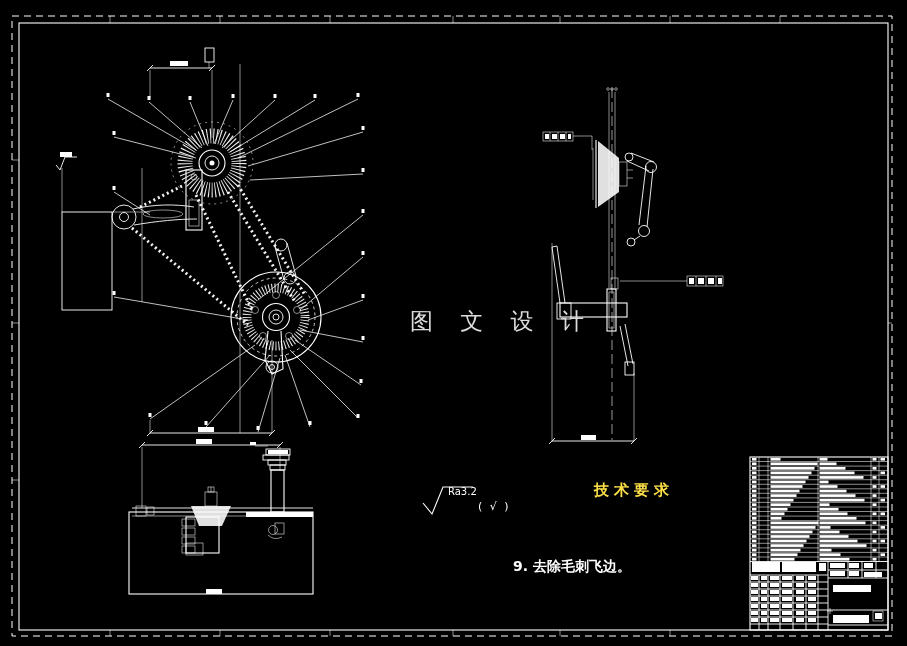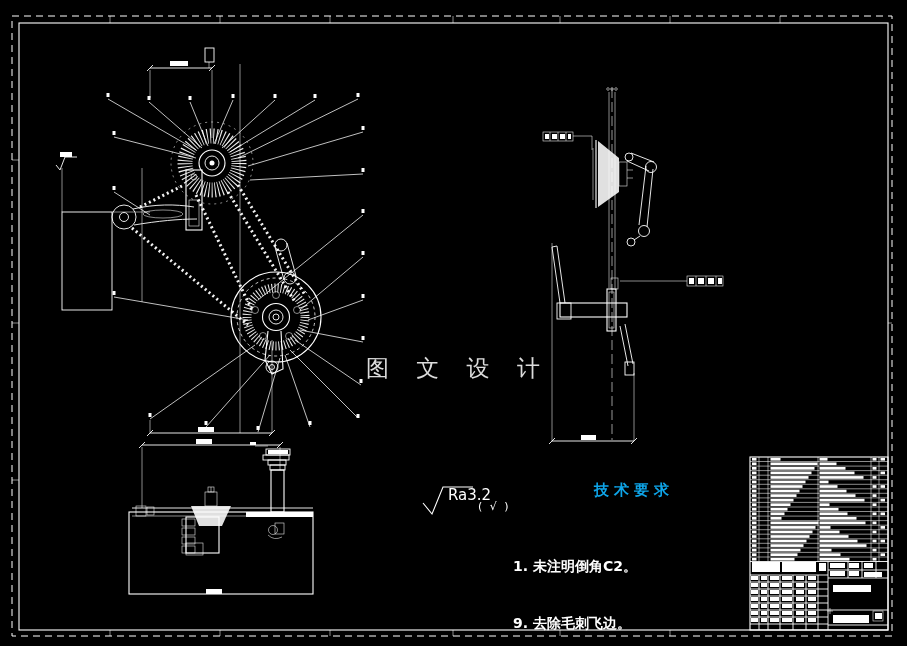--- a/index.html
+++ b/index.html
@@ -12,24 +12,24 @@
   .dashout{stroke-dasharray:7 5;stroke-width:1;}
   .cl{stroke-width:.7;stroke-dasharray:10 4;opacity:.85;}
   .d33{stroke-dasharray:3 3;stroke-width:.8;}
   .halo{stroke-width:1;stroke-dasharray:2 4;opacity:.55;}
   .dr1{stroke-width:15;stroke-dasharray:1 2.2;opacity:.92;}
   .dr2{stroke-width:9;stroke-dasharray:1 2;opacity:.9;}
   .chain{stroke-width:3;stroke-dasharray:2 3;opacity:.95;}
   .fillw{fill:#fff;stroke:none;}
   .fillw88{fill:#fff;stroke:none;opacity:.88;}
   .txt{position:absolute;white-space:pre;}
-  .watermark{left:366px;top:306px;font-size:23px;letter-spacing:10px;color:#dcdcdc;margin-top:47px;}
-  .tech-title{left:594px;top:481px;font-size:15px;font-weight:bold;letter-spacing:5px;color:#0ea5e9;}
+  .watermark{left:410px;top:306px;font-size:23px;letter-spacing:10px;color:#dcdcdc;}
+  .tech-title{left:594px;top:481px;font-size:15px;font-weight:bold;letter-spacing:5px;color:#fde047;}
   .tech-notes{left:513px;top:519px;font-size:14px;font-weight:bold;line-height:19px;color:#fff;}
-  .ra-label{left:448px;top:486px;font-size:15px;color:#fff;}
+  .ra-label{left:448px;top:486px;font-size:10px;color:#fff;}
   .ra-extra{left:478px;top:500px;font-size:11px;letter-spacing:2px;color:#fff;}
 </style>
 </head>
 <body>
 
 <div class="sheet">
 
 <svg width="907" height="646" viewBox="0 0 907 646">
 
   <g>
@@ -397,21 +397,20 @@
           <rect x="796" y="618" width="8" height="4" style="fill:#ffffff;stroke:none"></rect>
           <rect x="808" y="618" width="8" height="4" style="fill:#ffffff;stroke:none"></rect>
         </g>
   </g>
 
 </svg>
 
 <div class="txt watermark">图 文 设 计</div>
 <div class="txt tech-title">技术要求</div>
 <div class="txt tech-notes">
-  <div>1. 未注明倒角C2。</div>
   <div>9. 去除毛刺飞边。</div>
   
   
 </div>
 <div class="txt ra-label">Ra3.2</div>
 <div class="txt ra-extra">( √ )</div>
 
 </div>
 
 </body></html>

